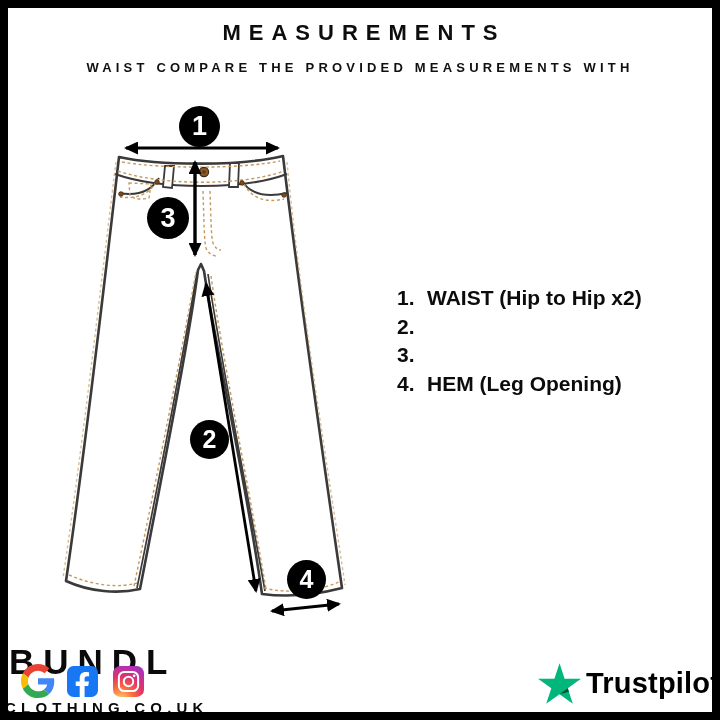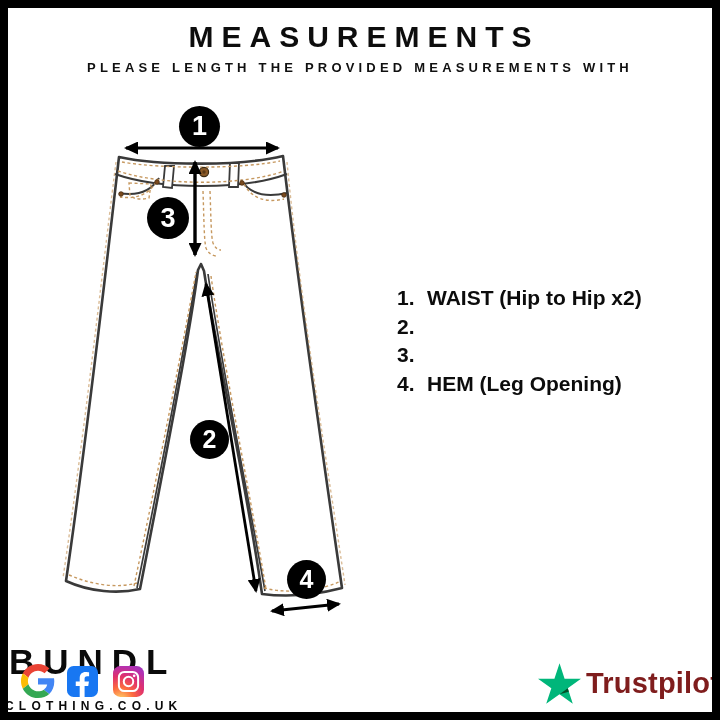--- a/index.html
+++ b/index.html
@@ -4,21 +4,21 @@
 <style>
   html,body{margin:0;padding:0;}
   body{
     width:720px;height:720px;position:relative;background:#ffffff;
     font-family:"Liberation Sans", sans-serif;overflow:hidden;
   }
   .frame{position:absolute;inset:0;border:8px solid #000;pointer-events:none;z-index:60;}
   
   .title{
     position:absolute;top:20px;left:0;right:0;text-align:center;
-    font-size:30px;font-weight:800;letter-spacing:8px;padding-left:8px;
+    font-size:22px;font-weight:800;letter-spacing:8px;padding-left:8px;
     color:#0d0d0d;z-index:5;
   }
   .subtitle{
     position:absolute;top:57px;left:0;right:0;text-align:center;z-index:5;
     font-size:13px;font-weight:700;letter-spacing:4.2px;line-height:21px;color:#101010;
   }
   
   .jeans-layer{position:absolute;left:0;top:0;width:720px;height:720px;z-index:1;}
   
   .marker{
@@ -35,33 +35,33 @@
   .legend-row{display:flex;height:28.6px;align-items:flex-start;}
   .legend-num{width:27px;text-align:left;font-size:21px;font-weight:700;color:#0c0c0c;}
   .legend-label{margin-left:3px;font-size:21px;font-weight:700;color:#0c0c0c;white-space:nowrap;}
   
   .social{position:absolute;left:21px;top:664px;display:flex;align-items:flex-start;z-index:5;}
   .icon-google{width:34px;height:34px;}
   .icon-fb{width:31px;height:31px;margin-left:12px;margin-top:2px;}
   .icon-ig{width:31px;height:31px;margin-left:15px;margin-top:2px;}
   .brand{position:absolute;left:0;right:0;top:645px;text-align:left;z-index:4;}
   .brand-name{font-size:35px;font-weight:700;letter-spacing:9px;padding-left:9px;color:#0a0a0a;line-height:34px;}
-  .brand-domain{font-size:12px;font-weight:700;letter-spacing:5.2px;padding-left:5px;color:#0a0a0a;margin-top:20px;}
+  .brand-domain{font-size:15px;font-weight:700;letter-spacing:5.2px;padding-left:5px;color:#0a0a0a;margin-top:20px;}
   .trustpilot{position:absolute;left:538px;top:663px;display:flex;align-items:center;z-index:5;}
   .tp-star{width:43px;height:41px;}
-  .tp-text{font-size:29px;font-weight:600;color:#7f1d1d;margin-left:5px;letter-spacing:0.2px;}
+  .tp-text{font-size:29px;font-weight:600;color:#000000;margin-left:5px;letter-spacing:0.2px;}
 </style>
 </head>
 <body>
 
 <div class="frame"></div>
 
 <div class="title">MEASUREMENTS</div>
 <div class="subtitle">
-  <div>PLEASE LENGTH THE PROVIDED MEASUREMENTS WITH</div>
+  <div>WAIST COMPARE THE PROVIDED MEASUREMENTS WITH</div>
 </div>
 
 <svg class="jeans-layer" viewBox="0 0 720 720" xmlns="http://www.w3.org/2000/svg">
   <defs>
     <marker id="ah" orient="auto-start-reverse" markerUnits="userSpaceOnUse" markerWidth="15" markerHeight="13" refX="12" refY="6.5">
       <path d="M0,0 L14,6.5 L0,13 Z" fill="#000"></path>
     </marker>
   </defs>
 
   <g>

